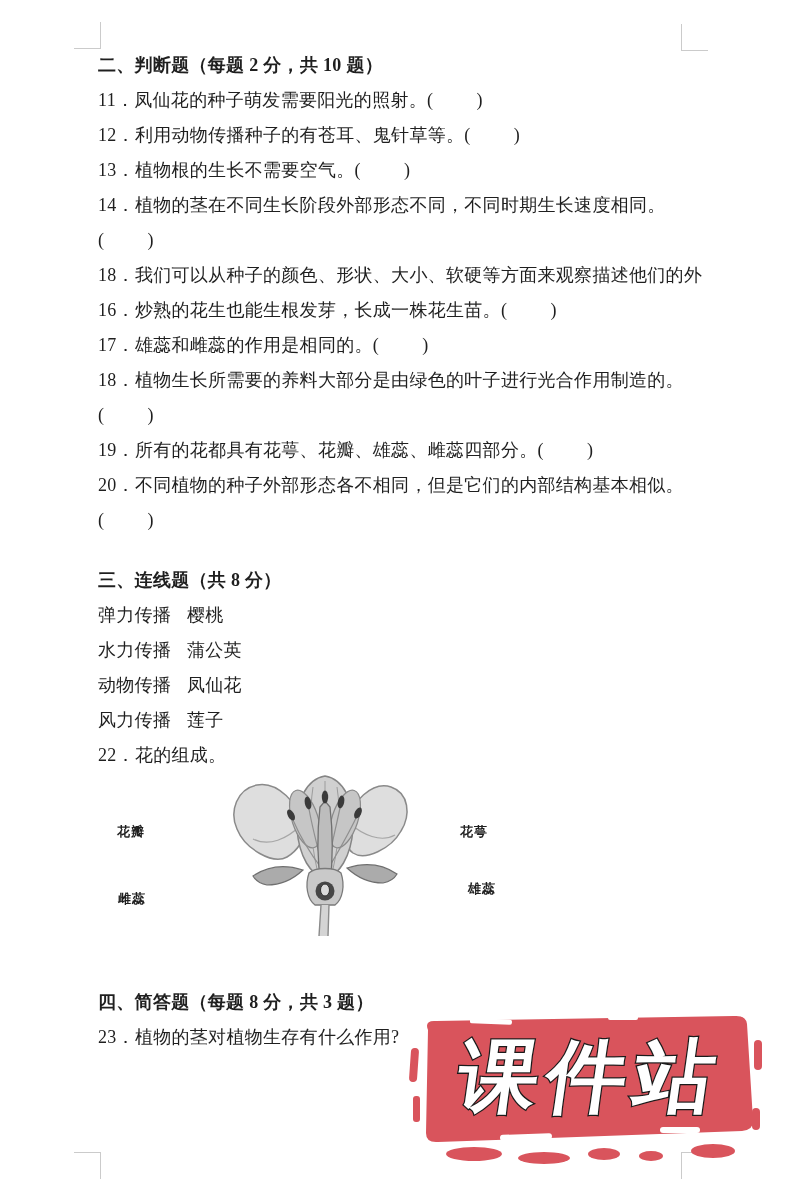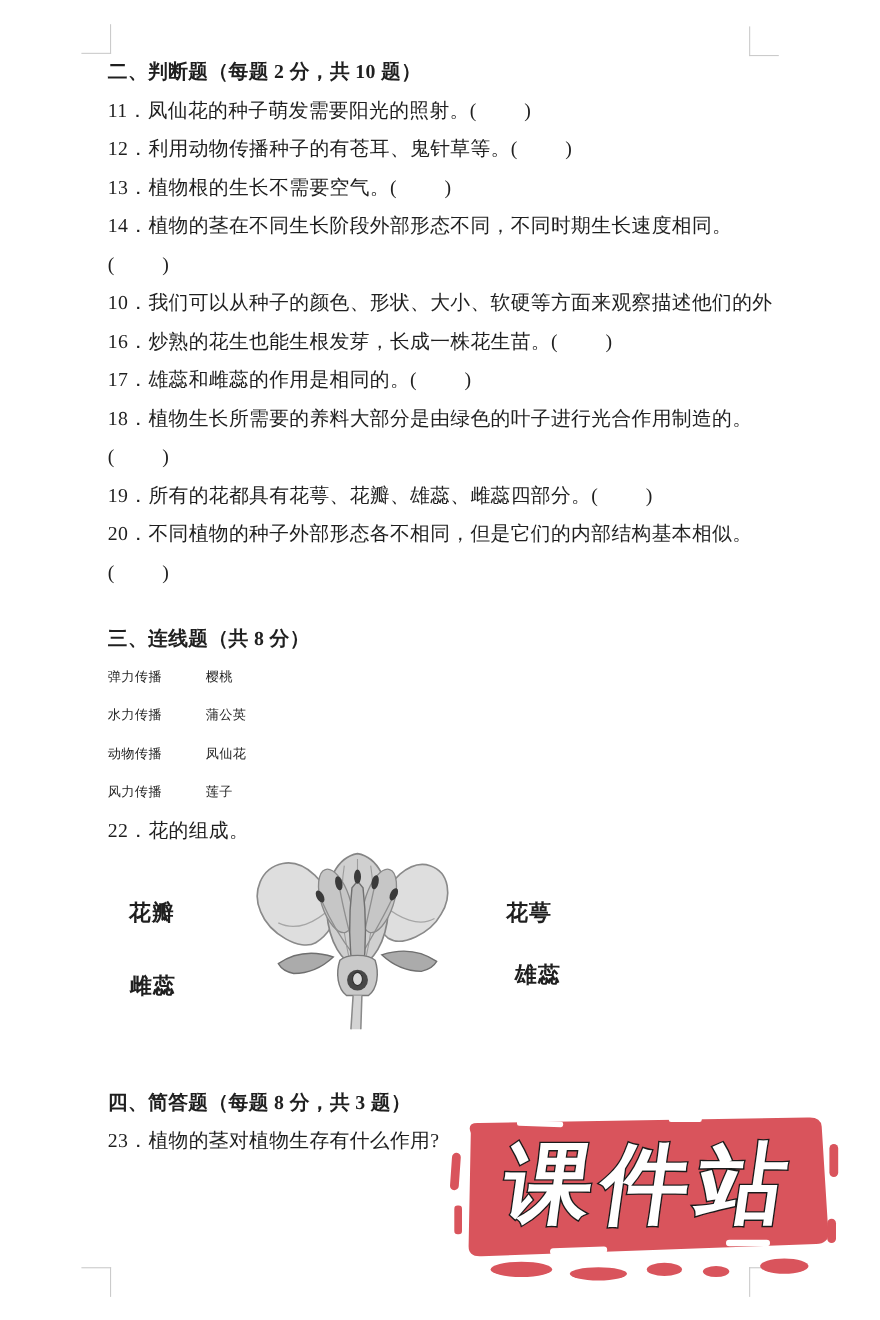--- a/index.html
+++ b/index.html
@@ -22,32 +22,31 @@
   .line{
     font-size:18px;
     line-height:35px;
     height:35px;
     white-space:pre;
     letter-spacing:0.3px;
   }
   .sec-title{font-weight:bold;}
   .sec-gap{margin-top:25px;}
 
-  .match-row{display:flex;height:35px;line-height:35px;font-size:12px;letter-spacing:0.3px;}
+  .match-row{display:flex;height:35px;line-height:35px;font-size:18px;letter-spacing:0.3px;}
   .match-left{width:89px;}
 
   .figure{position:relative;height:212px;}
   .fig-label{
     position:absolute;
     font-weight:bold;
-    font-size:20px;
+    font-size:13px;
     line-height:18px;
     letter-spacing:1px;
     white-space:pre;
-    font-family:Liberation Mono, monospace;
   }
   .fig-label.petal{left:19px;top:50px;}
   .fig-label.calyx{left:362px;top:50px;}
   .fig-label.pistil{left:20px;top:117px;}
   .fig-label.stamen{left:370px;top:107px;}
   .flower-svg{position:absolute;left:127px;top:0px;}
 
   .stamp{position:absolute;left:408px;top:1012px;width:356px;height:158px;z-index:5;}
   .stamp-text{
     font-family:"Liberation Sans","DejaVu Sans",sans-serif;
@@ -66,21 +65,21 @@
   <div class="mark br"></div>
 
   <div class="content">
 
     <div class="line sec-title">二、判断题（每题 2 分，共 10 题）</div>
     <div class="line">11．凤仙花的种子萌发需要阳光的照射。(         )</div>
     <div class="line">12．利用动物传播种子的有苍耳、鬼针草等。(         )</div>
     <div class="line">13．植物根的生长不需要空气。(         )</div>
     <div class="line">14．植物的茎在不同生长阶段外部形态不同，不同时期生长速度相同。</div>
     <div class="line">(         )</div>
-    <div class="line">10．我们可以从种子的颜色、形状、大小、软硬等方面来观察描述他们的外</div>
+    <div class="line">18．我们可以从种子的颜色、形状、大小、软硬等方面来观察描述他们的外</div>
     <div class="line">16．炒熟的花生也能生根发芽，长成一株花生苗。(         )</div>
     <div class="line">17．雄蕊和雌蕊的作用是相同的。(         )</div>
     <div class="line">18．植物生长所需要的养料大部分是由绿色的叶子进行光合作用制造的。</div>
     <div class="line">(         )</div>
     <div class="line">19．所有的花都具有花萼、花瓣、雄蕊、雌蕊四部分。(         )</div>
     <div class="line">20．不同植物的种子外部形态各不相同，但是它们的内部结构基本相似。</div>
     <div class="line">(         )</div>
 
     <div class="line sec-title sec-gap">三、连线题（共 8 分）</div>
 

